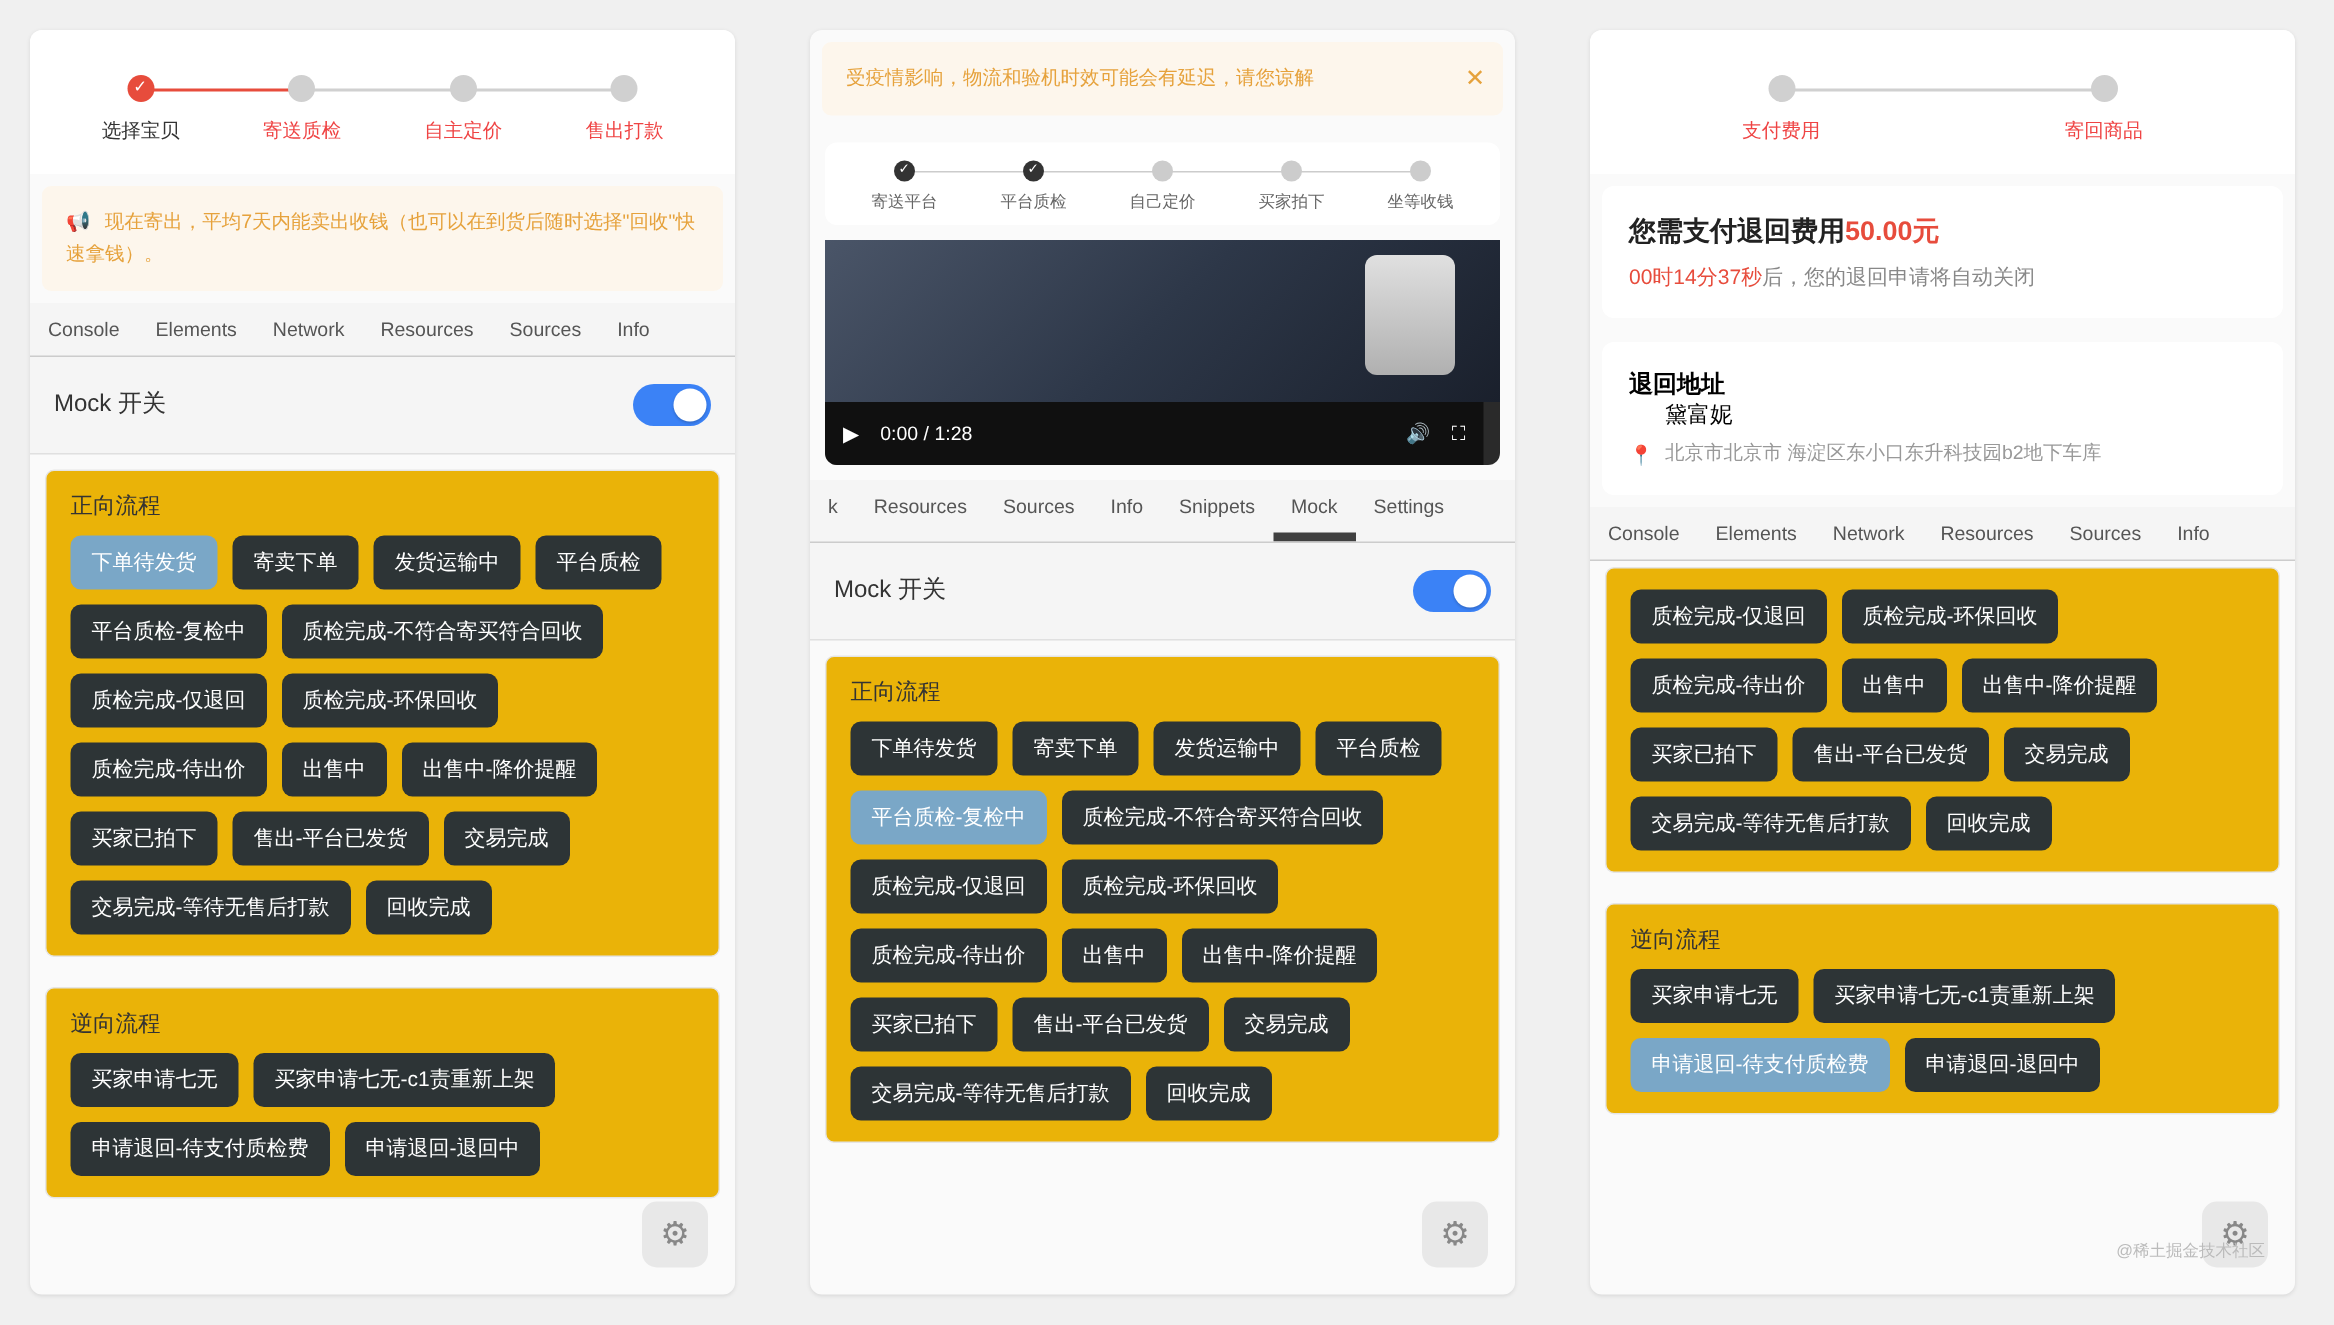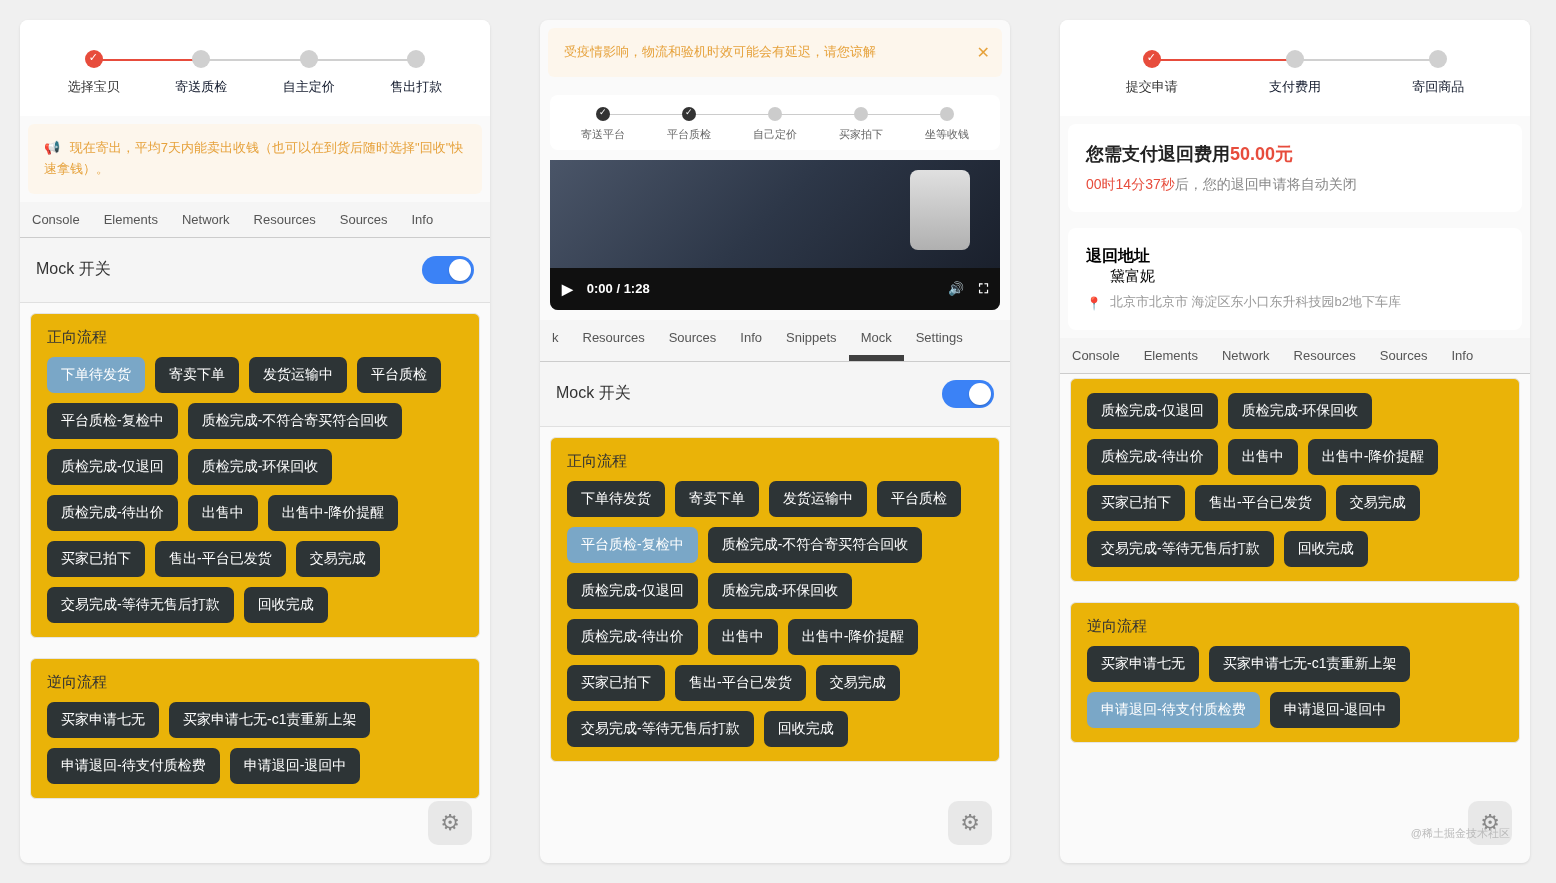--- a/index.html
+++ b/index.html
@@ -7,21 +7,21 @@
 .panel { background: #fafafa; border-radius: 8px; width: 470px; display: flex; flex-direction: column; overflow: hidden; box-shadow: 0 1px 3px rgba(0,0,0,0.1); }
 
 
 .steps { display: flex; align-items: center; padding: 30px 20px 20px; background: #fff; }
 .step { flex: 1; display: flex; flex-direction: column; align-items: center; position: relative; }
 .step-dot { width: 18px; height: 18px; border-radius: 50%; background: #d0d0d0; margin-bottom: 10px; position: relative; z-index: 2; }
 .step-dot.done { background: #e74c3c; }
 .step-dot.done::after { content: "✓"; color: #fff; font-size: 11px; position: absolute; left: 4px; top: 1px; }
 .step-line { position: absolute; top: 9px; left: 50%; width: 100%; height: 2px; background: #d0d0d0; z-index: 1; }
 .step-line.done { background: #e74c3c; }
-.step-label { font-size: 13px; color: #0f172a; }
+.step-label { font-size: 13px; color: #ef4444; }
 .step.active .step-label { color: #333; font-weight: 500; }
 
 
 .mini-steps { display: flex; padding: 12px 10px 8px; background: #fff; margin: 10px; border-radius: 8px; }
 .mini-step { flex: 1; text-align: center; position: relative; }
 .mini-dot { width: 14px; height: 14px; border-radius: 50%; background: #ccc; margin: 0 auto 6px; position: relative; z-index: 2; }
 .mini-dot.done { background: #333; }
 .mini-dot.done::after { content: "✓"; color: #fff; font-size: 9px; position: absolute; left: 3px; top: 0; }
 .mini-label { font-size: 11px; color: #666; }
 .mini-line { position: absolute; top: 7px; left: 50%; width: 100%; height: 1px; background: #ccc; z-index: 1; }
@@ -46,21 +46,21 @@
 .section { padding: 14px 16px; background: #eab308; margin: 10px; border: 1px solid #e5e5e5; border-radius: 6px; }
 .section-title { font-size: 15px; color: #333; margin-bottom: 10px; }
 .pill-row { display: flex; flex-wrap: wrap; gap: 10px; }
 .pill { background: #2d3436; color: #fff; padding: 9px 14px; border-radius: 7px; font-size: 14px; cursor: pointer; }
 .pill.sel { background: #7aa7c7; }
 
 
 .video-box { background: #2a2a2a; margin: 0 10px 10px; border-radius: 0 0 8px 8px; position: relative; height: 150px; overflow: hidden; }
 .video-img { width: 100%; height: 108px; background: linear-gradient(135deg, #4a5568 0%, #2d3748 50%, #1a202c 100%); position: relative; }
 .video-img::before { content: ""; position: absolute; right: 30px; top: 10px; width: 60px; height: 80px; background: linear-gradient(#e0e0e0, #b0b0b0); border-radius: 8px; }
-.video-ctrl { position: absolute; bottom: 0; left: 0; right: 0; height: 42px; background: rgba(0,0,0,0.6); display: flex; align-items: center; padding: 0 12px; color: #fff; font-size: 13px; gap: 14px; font-weight: bold; }
+.video-ctrl { position: absolute; bottom: 0; left: 0; right: 11px; height: 42px; background: rgba(0,0,0,0.6); display: flex; align-items: center; padding: 0 12px; color: #fff; font-size: 13px; gap: 14px; }
 .play-icon::before { content: "▶"; font-size: 14px; }
 .spacer { flex: 1; }
 
 
 .pay-card { background: #fff; margin: 8px; border-radius: 8px; padding: 18px; }
 .pay-title { font-size: 18px; font-weight: 600; color: #222; margin-bottom: 10px; }
 .pay-amt { color: #e74c3c; }
 .countdown { font-size: 14px; color: #888; }
 .countdown .t { color: #e74c3c; }
 .addr-card { background: #fff; margin: 8px; border-radius: 8px; padding: 18px; }
@@ -222,25 +222,20 @@
         <div class="pill">交易完成</div>
         <div class="pill">交易完成-等待无售后打款</div>
         <div class="pill">回收完成</div>
       </div>
   </div>
   <div class="floating-gear">⚙</div>
 </div>
 
 <div class="panel">
   <div class="steps" id="p3-steps">
-      <div class="step active">
-        <div class="step-dot done"></div>
-        <div class="step-label">提交申请</div>
-        <div class="step-line done"></div>
-      </div>
       <div class="step">
         <div class="step-dot"></div>
         <div class="step-label">支付费用</div>
         <div class="step-line"></div>
       </div>
       <div class="step">
         <div class="step-dot"></div>
         <div class="step-label">寄回商品</div>
       </div>
     </div>

